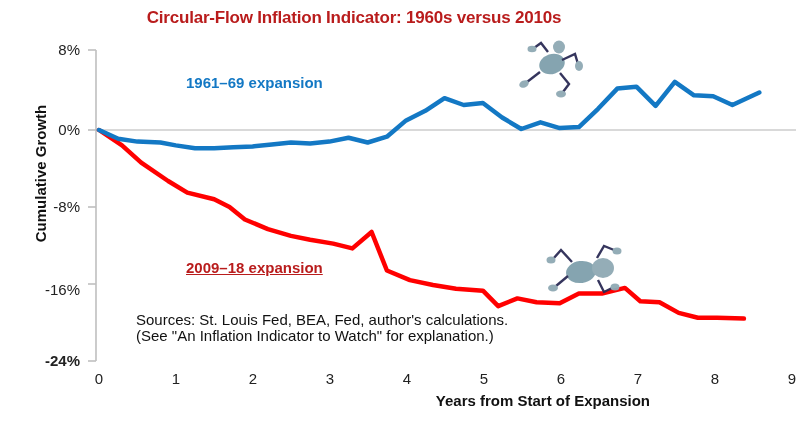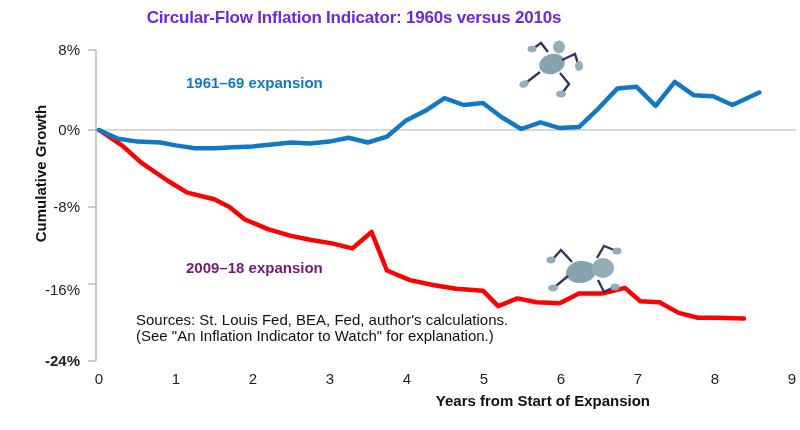--- a/index.html
+++ b/index.html
@@ -7,21 +7,21 @@
     width:800px; height:430px;
     background:#ffffff;
     font-family:"Liberation Sans", sans-serif;
     overflow:hidden;
     position:relative;
   }
   #chart-root { position:absolute; inset:0; }
   .chart-title {
     position:absolute; left:0; top:8px; width:708px;
     text-align:center;
-    font-size:17px; font-weight:bold; color:#6d28d9;
+    font-size:17px; font-weight:bold; color:#b91c1c;
     letter-spacing:-0.2px;
   }
   .y-axis-title {
     position:absolute;
     left:-85px; top:165px;
     width:250px; text-align:center;
     font-size:15px; font-weight:bold; color:#111111;
     transform:rotate(-90deg);
     transform-origin:center center;
   }
@@ -37,21 +37,21 @@
   }
   .xtick-label {
     position:absolute; width:40px; text-align:center;
     font-size:15px; color:#222222;
   }
   .series-label {
     position:absolute; font-size:15px; font-weight:bold;
     white-space:nowrap;
   }
   .series-label.blue { color:#1378c4; }
-  .series-label.red  { color:#701a75; }
+  .series-label.red  { color:#b91c1c;text-decoration:underline; }
   .source-note {
     position:absolute; left:136px; top:312px;
     font-size:15px; color:#111111; line-height:16px;
     white-space:nowrap;
   }
   svg { position:absolute; left:0; top:0; }
 </style>
 </head>
 <body>
 

